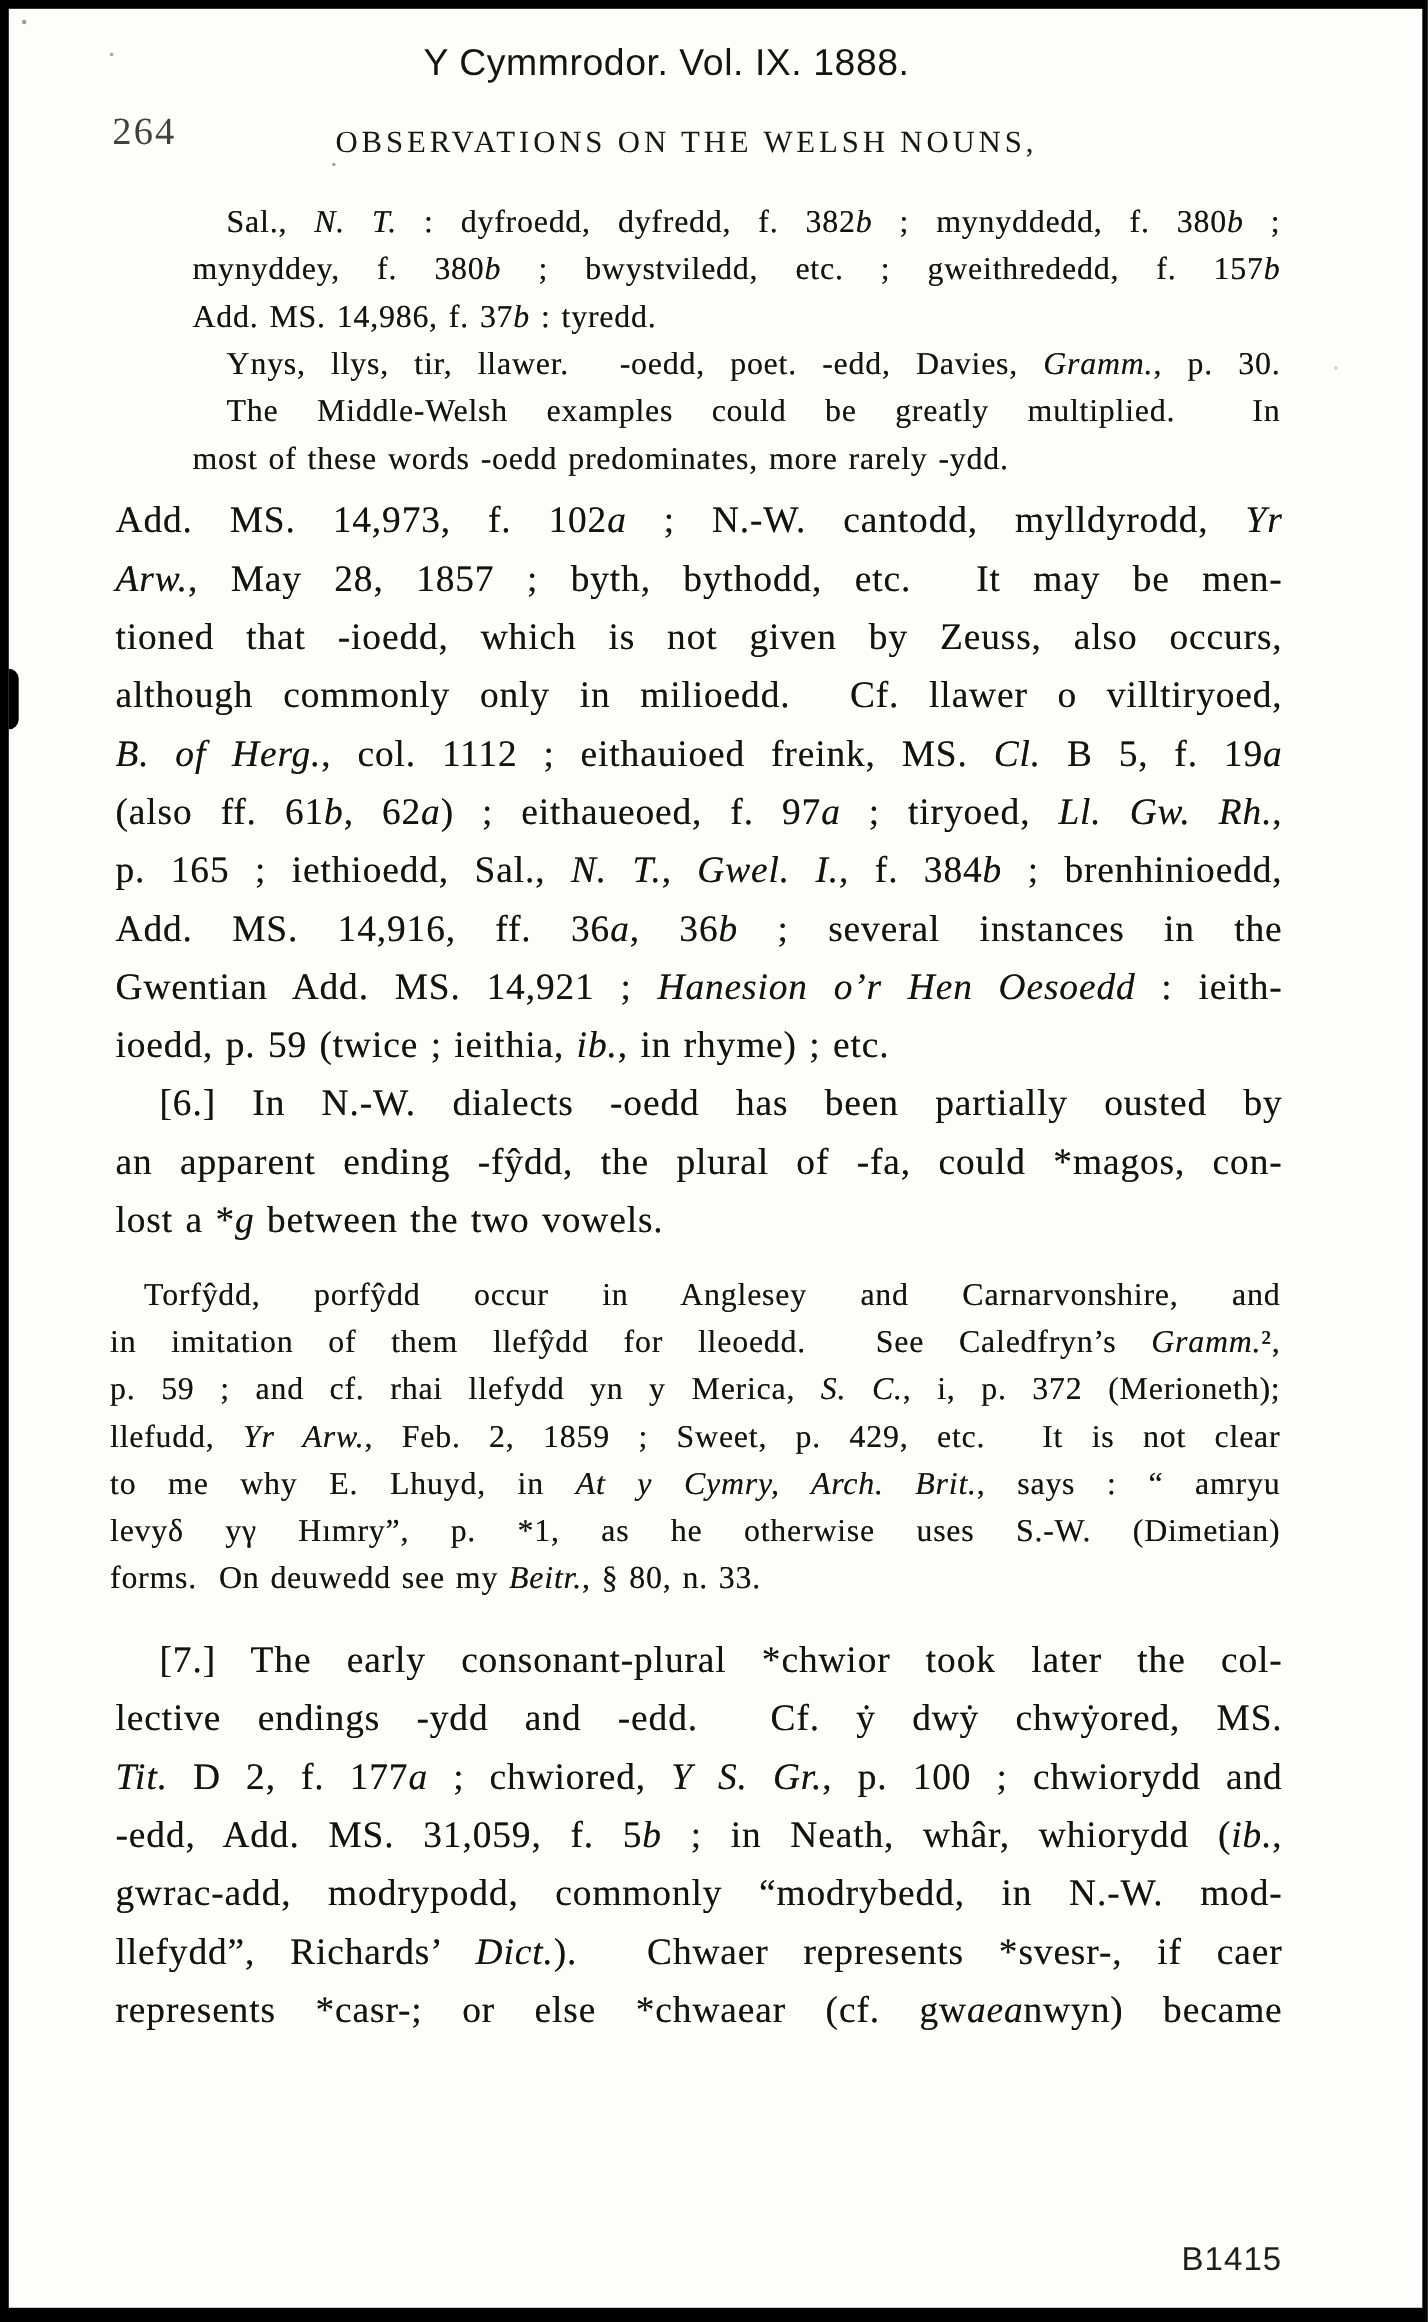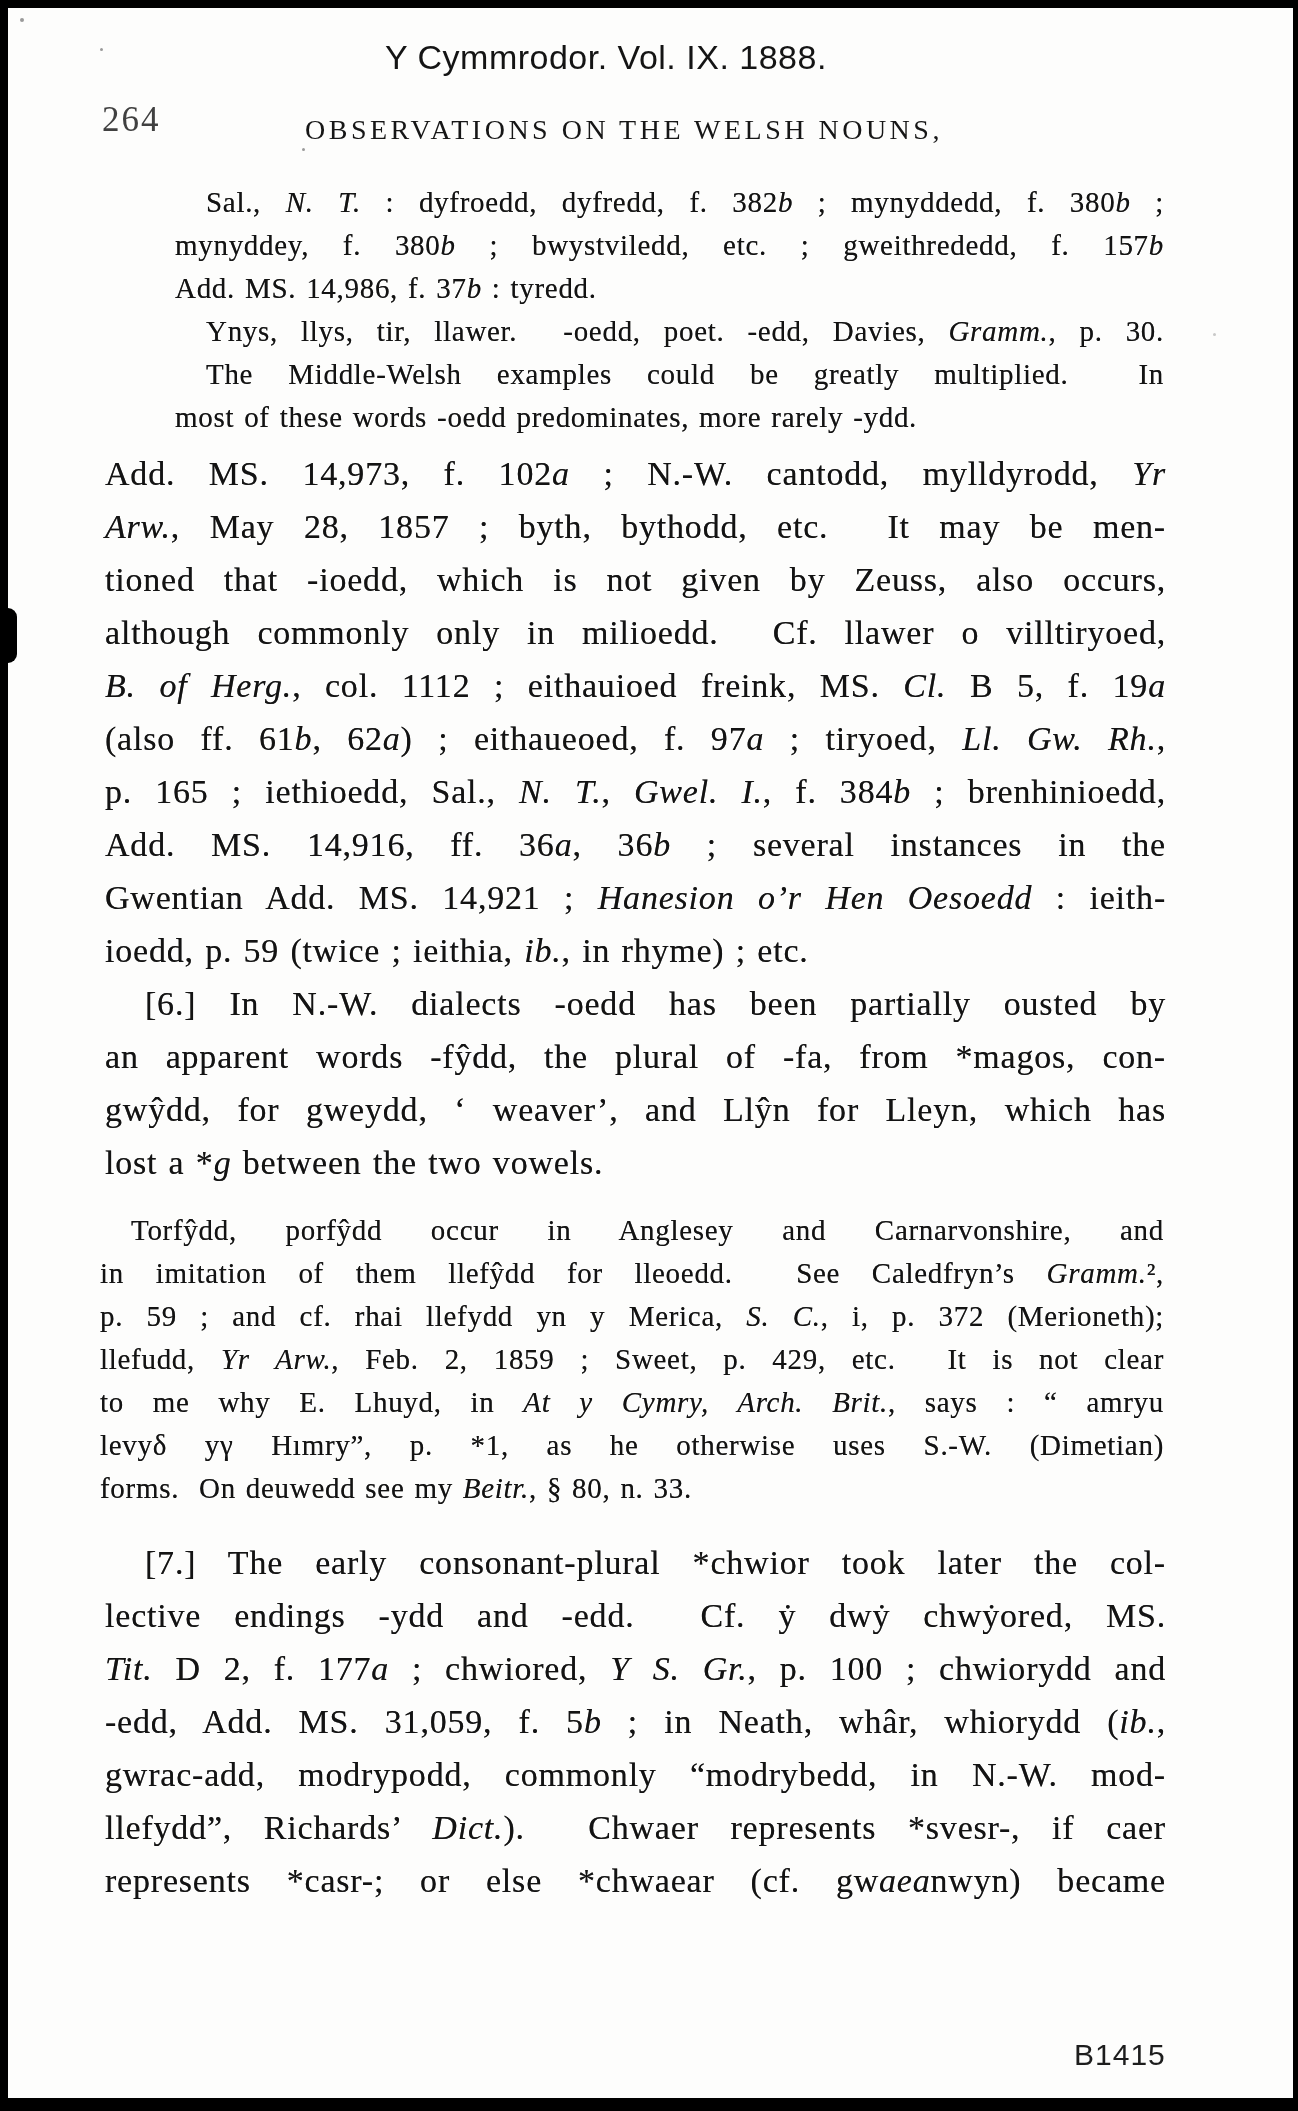--- a/index.html
+++ b/index.html
@@ -68,22 +68,21 @@
         <div class="line"><span class="i">Arw.</span><span>, May 28, 1857 ; byth, bythodd, etc.&nbsp; It may be men-</span></div>
         <div class="line"><span>tioned that -ioedd, which is not given by Zeuss, also occurs,</span></div>
         <div class="line"><span>although commonly only in milioedd.&nbsp; Cf. llawer o villtiryoed,</span></div>
         <div class="line"><span class="i">B. of Herg.</span><span>, col. 1112 ; eithauioed freink, MS. </span><span class="i">Cl.</span><span> B 5, f. 19</span><span class="i">a</span></div>
         <div class="line"><span>(also ff. 61</span><span class="i">b</span><span>, 62</span><span class="i">a</span><span>) ; eithaueoed, f. 97</span><span class="i">a</span><span> ; tiryoed, </span><span class="i">Ll. Gw. Rh.</span><span>,</span></div>
         <div class="line"><span>p. 165 ; iethioedd, Sal., </span><span class="i">N. T.</span><span>, </span><span class="i">Gwel. I.</span><span>, f. 384</span><span class="i">b</span><span> ; brenhinioedd,</span></div>
         <div class="line"><span>Add. MS. 14,916, ff. 36</span><span class="i">a</span><span>, 36</span><span class="i">b</span><span> ; several instances in the</span></div>
         <div class="line"><span>Gwentian Add. MS. 14,921 ; </span><span class="i">Hanesion o’r Hen Oesoedd</span><span> : ieith-</span></div>
         <div class="line nojust"><span>ioedd, p. 59 (twice ; ieithia, </span><span class="i">ib.</span><span>, in rhyme) ; etc.</span></div>
         <div class="line ind"><span>[6.] In N.-W. dialects -oedd has been partially ousted by</span></div>
-        <div class="line"><span>an apparent words -fŷdd, the plural of -fa, from *magos, con-</span></div>
-        <div class="line"><span>gwŷdd, for gweydd, ‘ weaver’, and Llŷn for Lleyn, which has</span></div>
+        <div class="line"><span>an apparent ending -fŷdd, the plural of -fa, could *magos, con-</span></div>
         <div class="line nojust"><span>lost a *</span><span class="i">g</span><span> between the two vowels.</span></div>
       </div>
       <div class="blk smallC">
         <div class="line ind"><span>Torfŷdd, porfŷdd occur in Anglesey and Carnarvonshire, and</span></div>
         <div class="line"><span>in imitation of them llefŷdd for lleoedd.&nbsp; See Caledfryn’s </span><span class="i">Gramm.</span><span>²,</span></div>
         <div class="line"><span>p. 59 ; and cf. rhai llefydd yn y Merica, </span><span class="i">S. C.</span><span>, i, p. 372 (Merioneth);</span></div>
         <div class="line"><span>llefudd, </span><span class="i">Yr Arw.</span><span>, Feb. 2, 1859 ; Sweet, p. 429, etc.&nbsp; It is not clear</span></div>
         <div class="line"><span>to me why E. Lhuyd, in </span><span class="i">At y Cymry, Arch. Brit.</span><span>, says : “ amryu</span></div>
         <div class="line"><span>levyδ yγ Hımry”, p. *1, as he otherwise uses S.-W. (Dimetian)</span></div>
         <div class="line nojust"><span>forms.&nbsp; On deuwedd see my </span><span class="i">Beitr.</span><span>, § 80, n. 33.</span></div>

